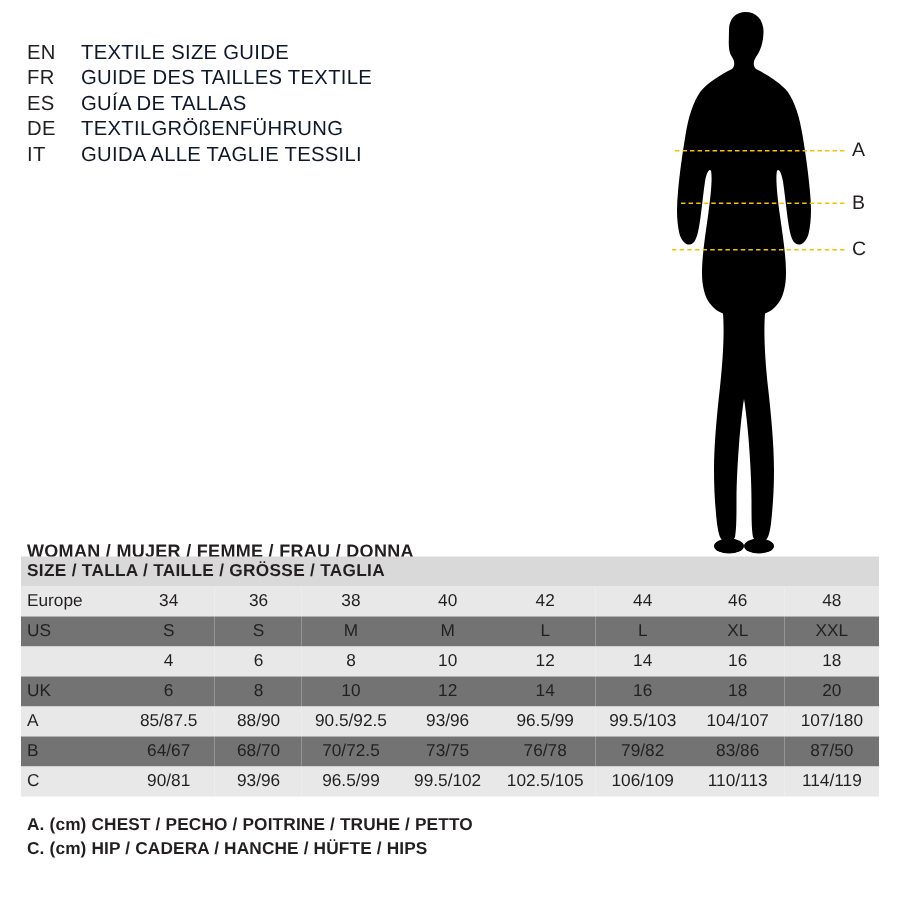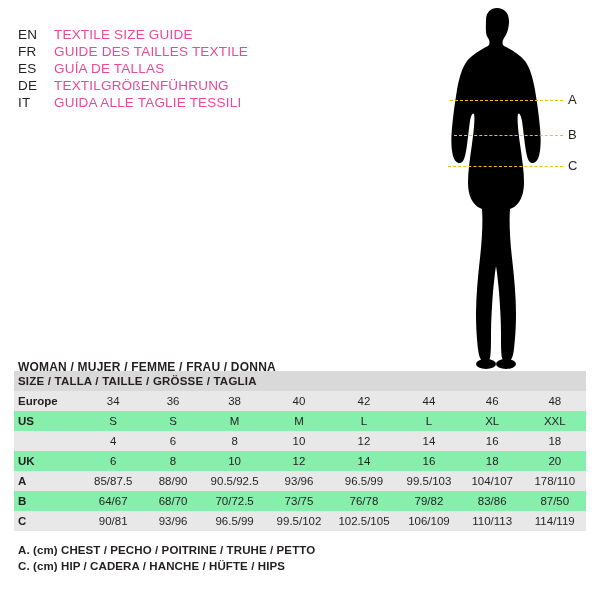--- a/index.html
+++ b/index.html
@@ -34,21 +34,21 @@
     line-height: 17px;
     font-size: 13.5px;
     letter-spacing: 0.2px;
   }
   .lang-code {
     width: 36px;
     flex: 0 0 36px;
     color: #231f20;
   }
   .lang-text {
-    color: #ec4899;
+    color: #0f172a;
   }
 
   
   .figure {
     position: absolute;
     left: 420px;
     top: 8px;
     width: 170px;
     height: 365px;
   }
@@ -95,27 +95,26 @@
   .hdr-row td {
     background: #d9d9d9;
     font-weight: bold;
     font-size: 11.5px;
     letter-spacing: 0.2px;
   }
   .row-shade td {
     background: #e8e8e8;
   }
   .row-plain td {
-    background: #86efac;
+    background: #737373;
   }
   .col-label {
     width: 72px;
     text-align: left;
     padding-left: 6px;
-    font-weight: bold;
   }
   .cell {
     text-align: center;
     width: 62px;
   }
 
   
   .legend {
     position: absolute;
     left: 18px;
@@ -280,21 +279,21 @@
 
       <tr class="row-shade">
         <td class="col-label">A</td>
         <td class="cell">85/87.5</td>
         <td class="cell">88/90</td>
         <td class="cell">90.5/92.5</td>
         <td class="cell">93/96</td>
         <td class="cell">96.5/99</td>
         <td class="cell">99.5/103</td>
         <td class="cell">104/107</td>
-        <td class="cell">178/110</td>
+        <td class="cell">107/180</td>
       </tr>
 
       <tr class="row-plain">
         <td class="col-label">B</td>
         <td class="cell">64/67</td>
         <td class="cell">68/70</td>
         <td class="cell">70/72.5</td>
         <td class="cell">73/75</td>
         <td class="cell">76/78</td>
         <td class="cell">79/82</td>

